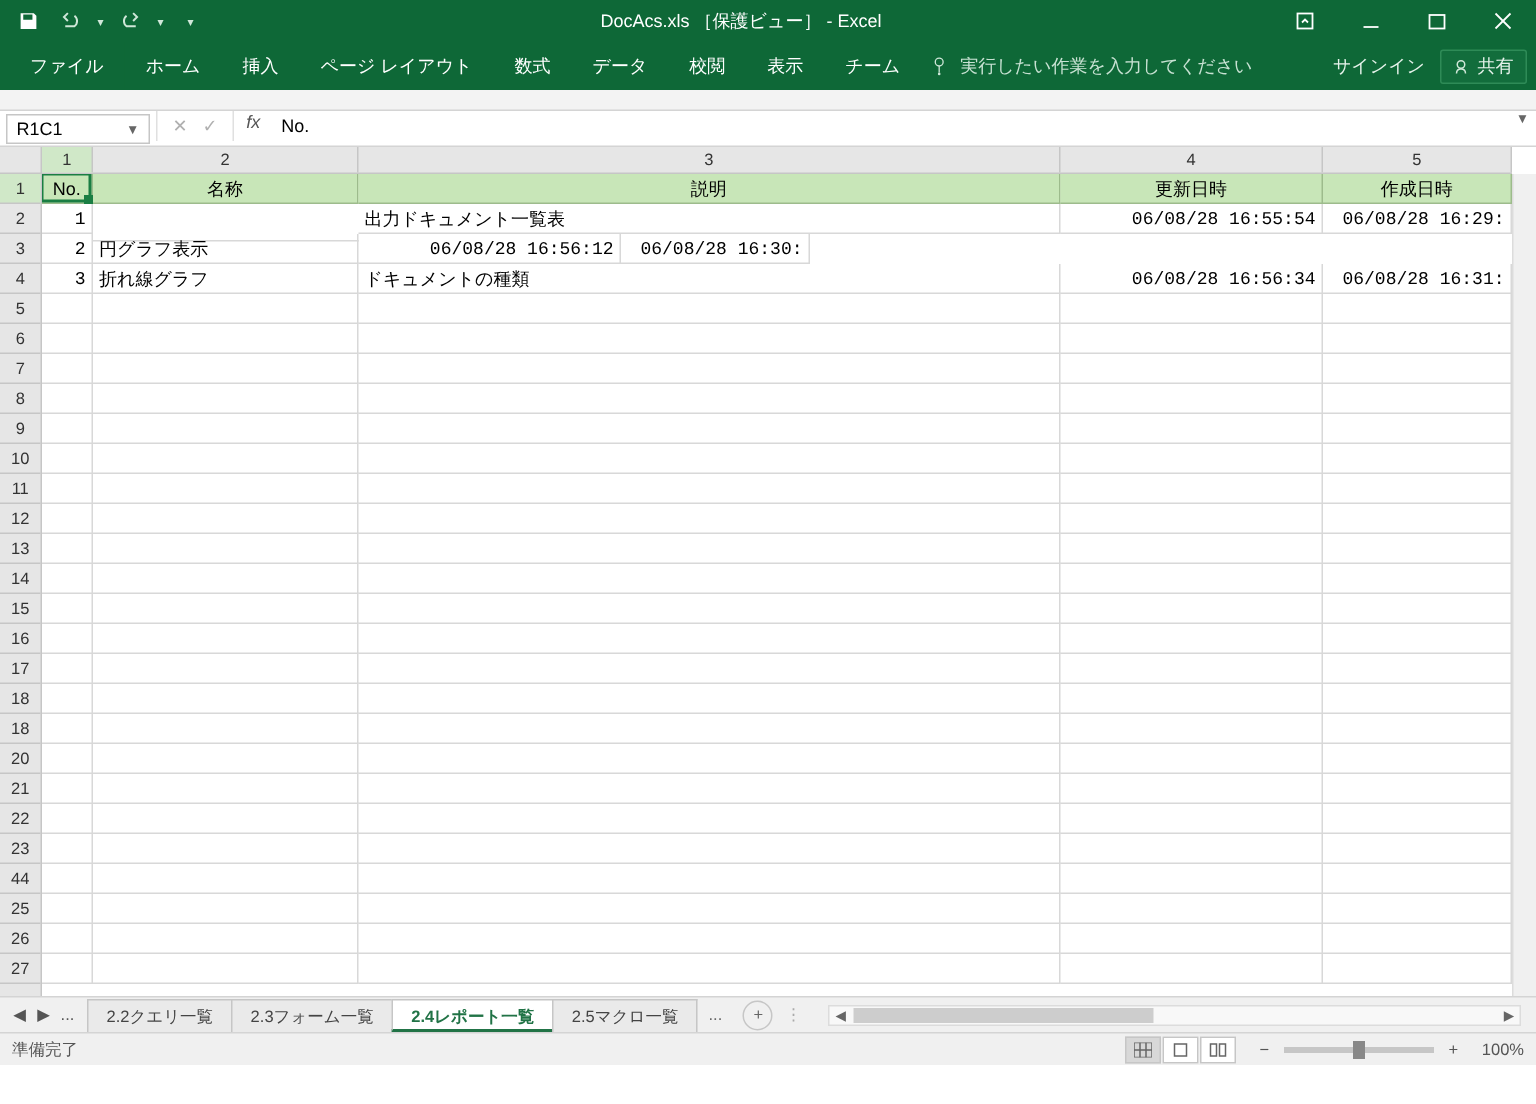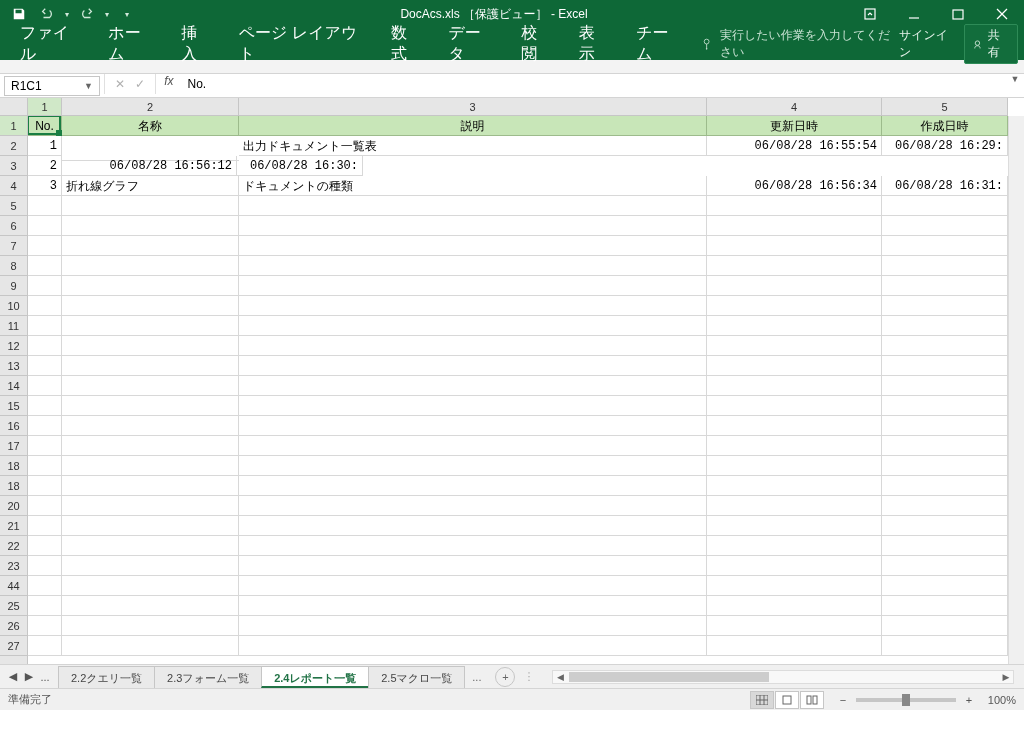--- a/index.html
+++ b/index.html
@@ -6,21 +6,21 @@
 body { background:#fff; width:1024px; height:736px; overflow:hidden; font-size:12px; }
 .titlebar { background:#0e6837; height:28px; display:flex; align-items:center; color:#fff; }
 .qat { display:flex; align-items:center; gap:2px; padding-left:6px; }
 .qat-btn { width:26px; height:22px; display:flex; align-items:center; justify-content:center; color:#d0e8da; }
 .qat-btn svg { width:14px; height:14px; }
 .title-center { flex:1; text-align:center; font-size:12px; color:#fff; }
 .winctrls { display:flex; }
 .winctrls .wc { width:44px; height:28px; display:flex; align-items:center; justify-content:center; color:#fff; }
 .winctrls .wc svg { width:12px; height:12px; stroke:#fff; stroke-width:1.2; fill:none; }
 .ribbon-tabs { background:#0e6837; height:32px; display:flex; align-items:center; color:#fff; padding:0 6px; }
-.rtab { padding:0 14px; height:32px; display:flex; align-items:center; font-size:16px; cursor:pointer; }
+.rtab { padding:0 14px; height:32px; display:flex; align-items:center; font-size:12px; cursor:pointer; }
 .rtab.file { background:#0e6837; }
 .tell-me { display:flex; align-items:center; gap:6px; margin-left:6px; color:#c8e2d3; }
 .tell-me svg { width:14px; height:14px; }
 .right-account { margin-left:auto; display:flex; align-items:center; gap:10px; color:#e6f3eb; font-size:12px; }
 .share-btn { background:#126d3c; border:1px solid #2e8b57; padding:2px 8px; border-radius:2px; display:flex; align-items:center; gap:4px; }
 .ribbon-body { height:14px; background:#f3f3f3; border-bottom:1px solid #d4d4d4; }
 .formula-bar { height:24px; border-bottom:1px solid #d4d4d4; display:flex; align-items:flex-start; background:#fff; }
 .name-box { width:96px; height:20px; margin:2px 4px; border:1px solid #c6c6c6; display:flex; align-items:center; padding:0 6px; font-size:12px; background:#fff; }
 .name-box .dd { margin-left:auto; color:#666; font-size:9px; }
 .fx-ctrls { display:flex; align-items:center; gap:10px; padding:0 10px; color:#b0b0b0; border-left:1px solid #e0e0e0; border-right:1px solid #e0e0e0; height:20px; }
@@ -209,20 +209,21 @@
       </div>
       <div class="grow">
         <div class="gcell num" style="width: 34px;">1</div>
         <div class="gcell mono" style="width: 177px;">【A HotDocument】</div>
         <div class="gcell" style="width: 468px;">出力ドキュメント一覧表</div>
         <div class="gcell dt" style="width: 175px;">06/08/28 16:55:54</div>
         <div class="gcell dt" style="width: 126px;">06/08/28 16:29:</div>
       </div>
       <div class="grow">
         <div class="gcell num" style="width: 34px;">2</div>
+        <div class="gcell" style="width: 177px;">円グラフ表示</div>
         <div class="gcell dt" style="width: 175px;">06/08/28 16:56:12</div>
         <div class="gcell dt" style="width: 126px;">06/08/28 16:30:</div>
       </div>
       <div class="grow">
         <div class="gcell num" style="width: 34px;">3</div>
         <div class="gcell" style="width: 177px;">折れ線グラフ</div>
         <div class="gcell" style="width: 468px;">ドキュメントの種類</div>
         <div class="gcell dt" style="width: 175px;">06/08/28 16:56:34</div>
         <div class="gcell dt" style="width: 126px;">06/08/28 16:31:</div>
       </div>

